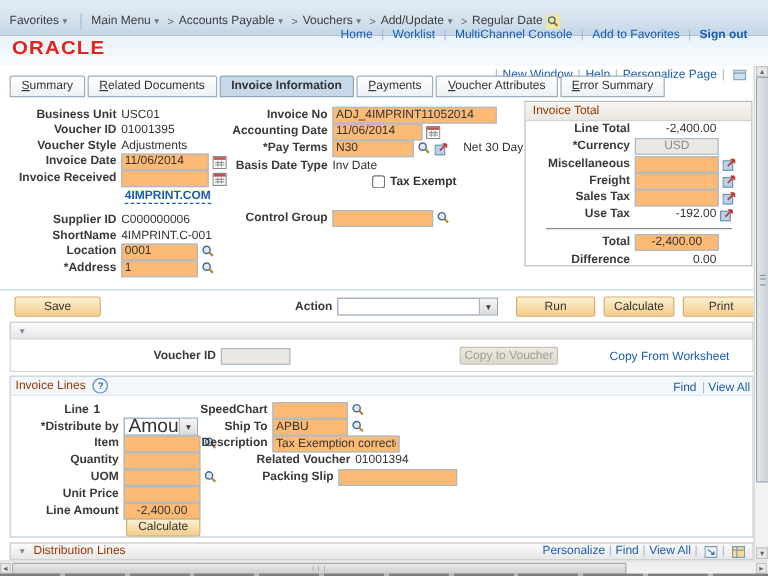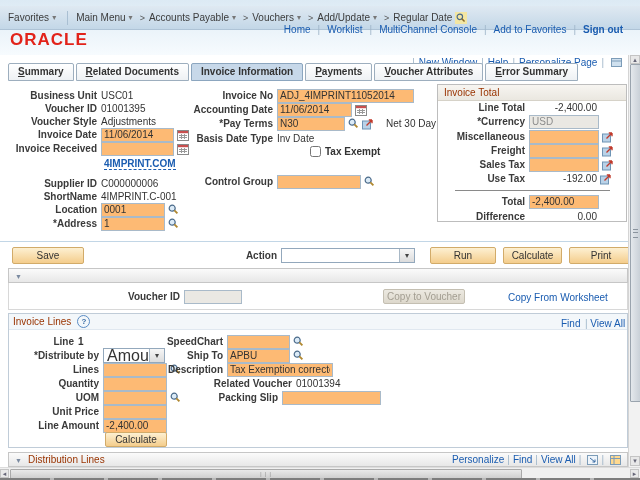--- a/index.html
+++ b/index.html
@@ -21,41 +21,41 @@
   .signout{font-weight:bold;color:#16365c;}
   .logo{position:absolute;left:10px;top:30px;font-size:17px;font-weight:bold;color:#e2231a;
         letter-spacing:1px;transform:scaleY(.92);}
   
   .link{color:#1a5cb0;text-decoration:none;cursor:pointer;font-size:10px;white-space:nowrap;}
   .fr{position:absolute;display:flex;align-items:center;height:15px;}
   .lab{font-size:10px;font-weight:bold;color:#3a3a3a;text-align:right;flex:none;line-height:11px;}
   .val{font-size:10px;color:#333;margin-left:4px;white-space:nowrap;}
   .inp{flex:none;box-sizing:border-box;height:14px;border:1px solid #a9bac9;background:#fdba74;
        font:10px "Liberation Sans",sans-serif;color:#333;padding:0 2px;margin-left:4px;}
-  .num{text-align:left;}
+  .num{text-align:center;}
   .ro{background:#eae8e3;color:#8c8c8c;}
   .icon{flex:none;margin-left:3px;display:inline-flex;cursor:pointer;}
   .qicon{width:11px;height:11px;border-radius:50%;border:1px solid #5b8cc4;color:#3a6ca4;
          font-size:8px;font-weight:bold;display:inline-flex;align-items:center;justify-content:center;}
   .qicon::after{content:"?";}
   .btn{position:absolute;height:17px;box-sizing:border-box;
        background:linear-gradient(#fdf0d2,#f4cd8c);border:1px solid #d2ab69;border-radius:2px;
        font:10px "Liberation Sans",sans-serif;color:#333;cursor:pointer;padding:0;}
   .btn-dis{background:linear-gradient(#ece9e1,#ddd8cc);border:1px solid #c4bfb2;color:#a39e92;cursor:default;}
   .sel{box-sizing:border-box;height:15px;border:1px solid #93a8bc;background:#fff;display:flex;
        align-items:center;margin-left:4px;}
   .sel .stext{flex:1;font-size:16px;color:#333;padding:9px 3px;white-space:nowrap;overflow:hidden;}
   .sel .sarrow{width:14px;height:100%;border-left:1px solid #a8b8c6;
        background:linear-gradient(#f6f6f6,#dcdcdc);display:flex;align-items:center;justify-content:center;}
   .sel .sarrow::after{content:"▾";font-size:8px;color:#444;}
   
   .tabstrip{position:absolute;left:8px;top:63px;display:flex;gap:2px;z-index:2;}
   .tab{box-sizing:border-box;border:1px solid #9daebe;border-radius:2px 2px 0 0;
        background:linear-gradient(#ffffff,#eef1f4);padding:2px 9px 3px;font-size:10px;color:#333;cursor:pointer;}
-  .tab span{display:block;font-weight:bold;}
+  .tab span{display:block;}
   .tab.inactive span::first-letter{text-decoration:underline;}
   .tab.active{background:#c7d8e9;font-weight:bold;border-color:#8ca6bf;}
   .utils{position:absolute;top:57px;right:18px;display:flex;align-items:center;font-size:10px;z-index:1;}
   .utils .sep{color:#9fb6c9;margin:0 4px;}
   
   .gbox{position:absolute;box-sizing:border-box;border:1px solid #bdbdbd;background:#fff;}
   .gbox-title{height:15px;background:linear-gradient(#f7f5f1,#eae7e0);border-bottom:1px solid #d6d2c8;
               display:flex;align-items:center;padding-left:6px;font-size:10px;color:#993300;}
   .sechead{position:absolute;left:8px;width:620px;height:15px;box-sizing:border-box;
            background:linear-gradient(#fbfbfb,#e7e7e7);border:1px solid #c6c6c6;
@@ -390,21 +390,21 @@
   <span class="val" style="font-weight:bold">1</span>
 </div>
 <div class="fr" style="left:0;top:348px">
   <div class="lab" style="width:99px">*Distribute by</div>
   <div class="sel" style="width:62px">
     <span class="stext">Amount</span>
     <span class="sarrow"></span>
   </div>
 </div>
 <div class="fr" style="left:0;top:362px">
-  <div class="lab" style="width:99px">Lines</div>
+  <div class="lab" style="width:99px">Item</div>
   <input class="inp" style="width: 64px;" value="">
   <span class="icon">
     <svg width="11" height="11" viewBox="0 0 11 11">
         <circle cx="4.2" cy="4.2" r="3" fill="#dcebf7" stroke="#4a6a8a" stroke-width="1.2"></circle>
         <line x1="6.4" y1="6.4" x2="9.4" y2="9.4" stroke="#b08830" stroke-width="1.8"></line>
       </svg>
   </span>
 </div>
 <div class="fr" style="left:0;top:376px">
   <div class="lab" style="width:99px">Quantity</div>

